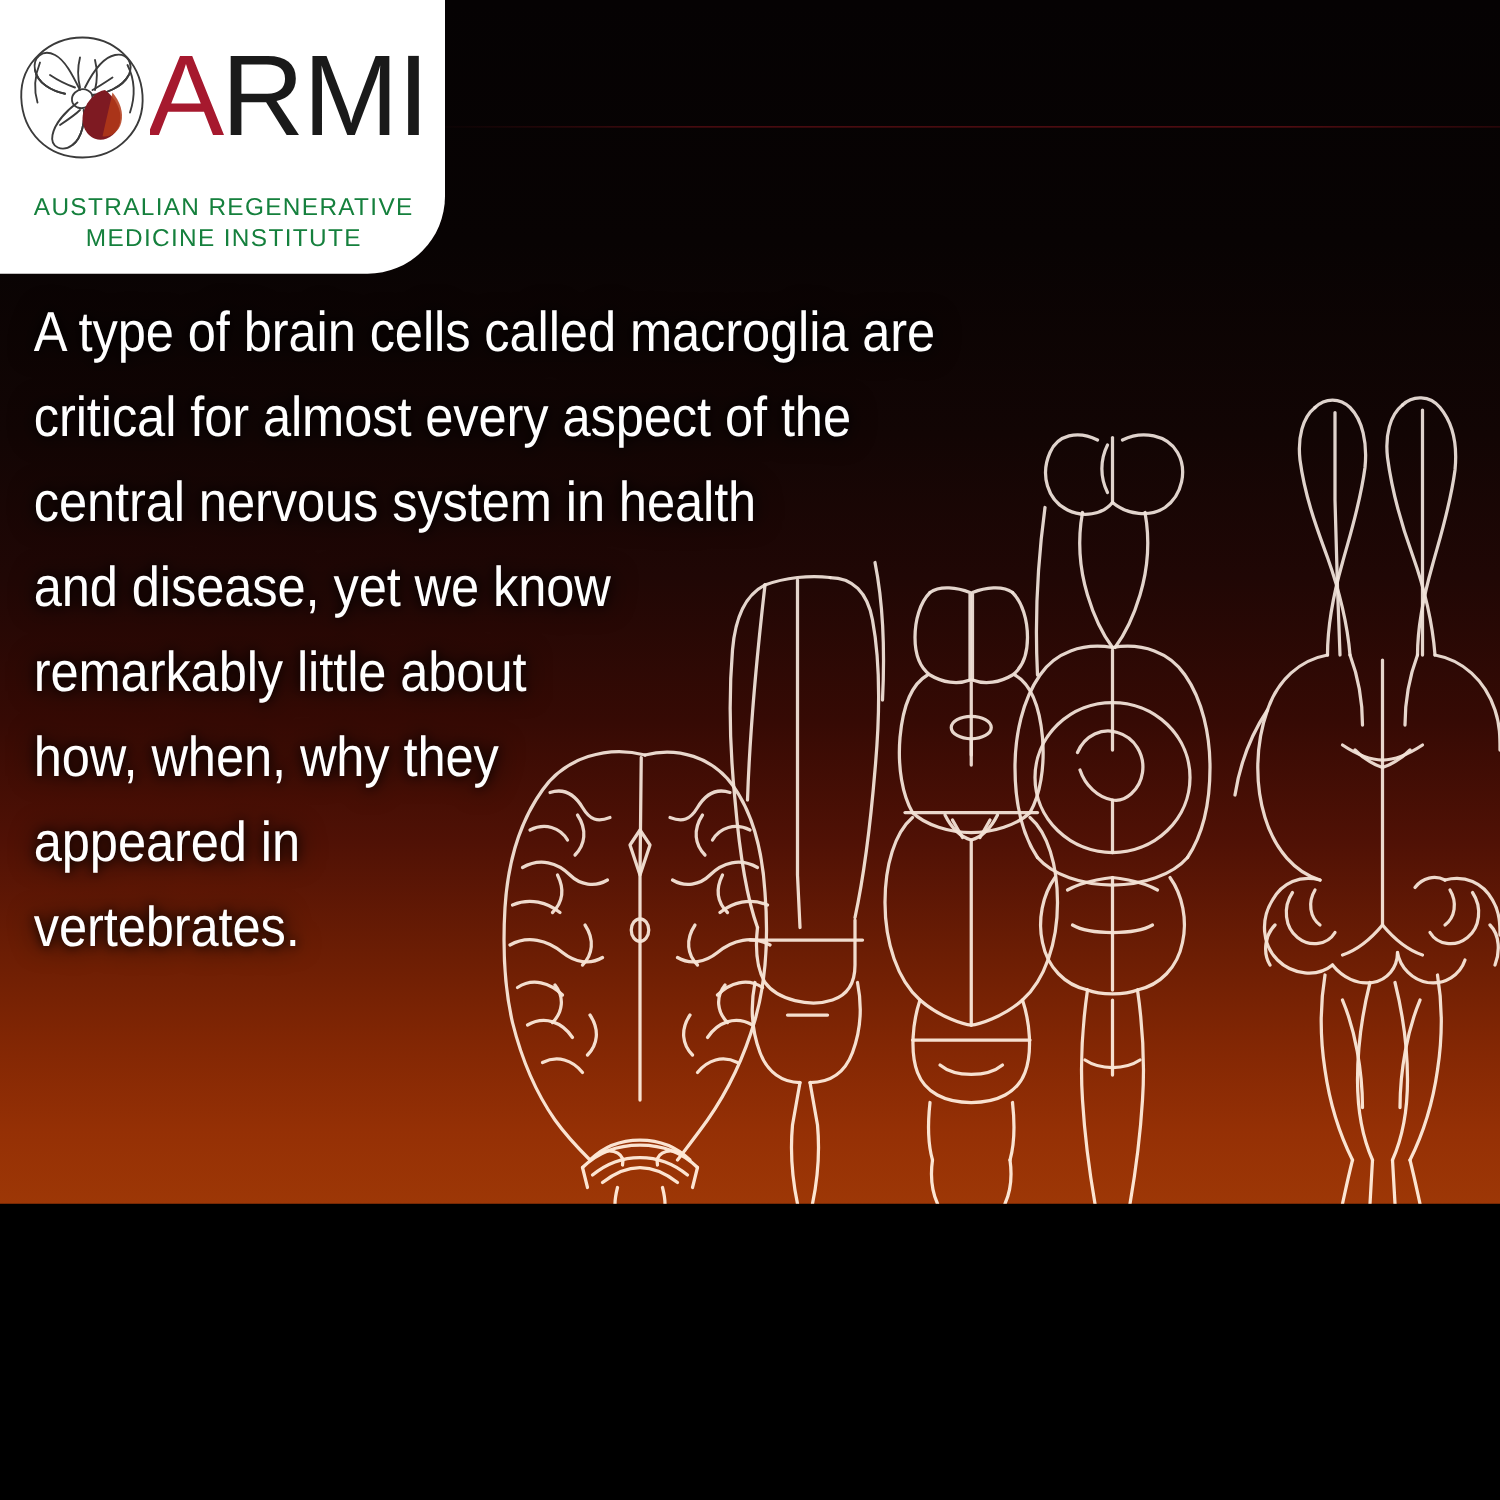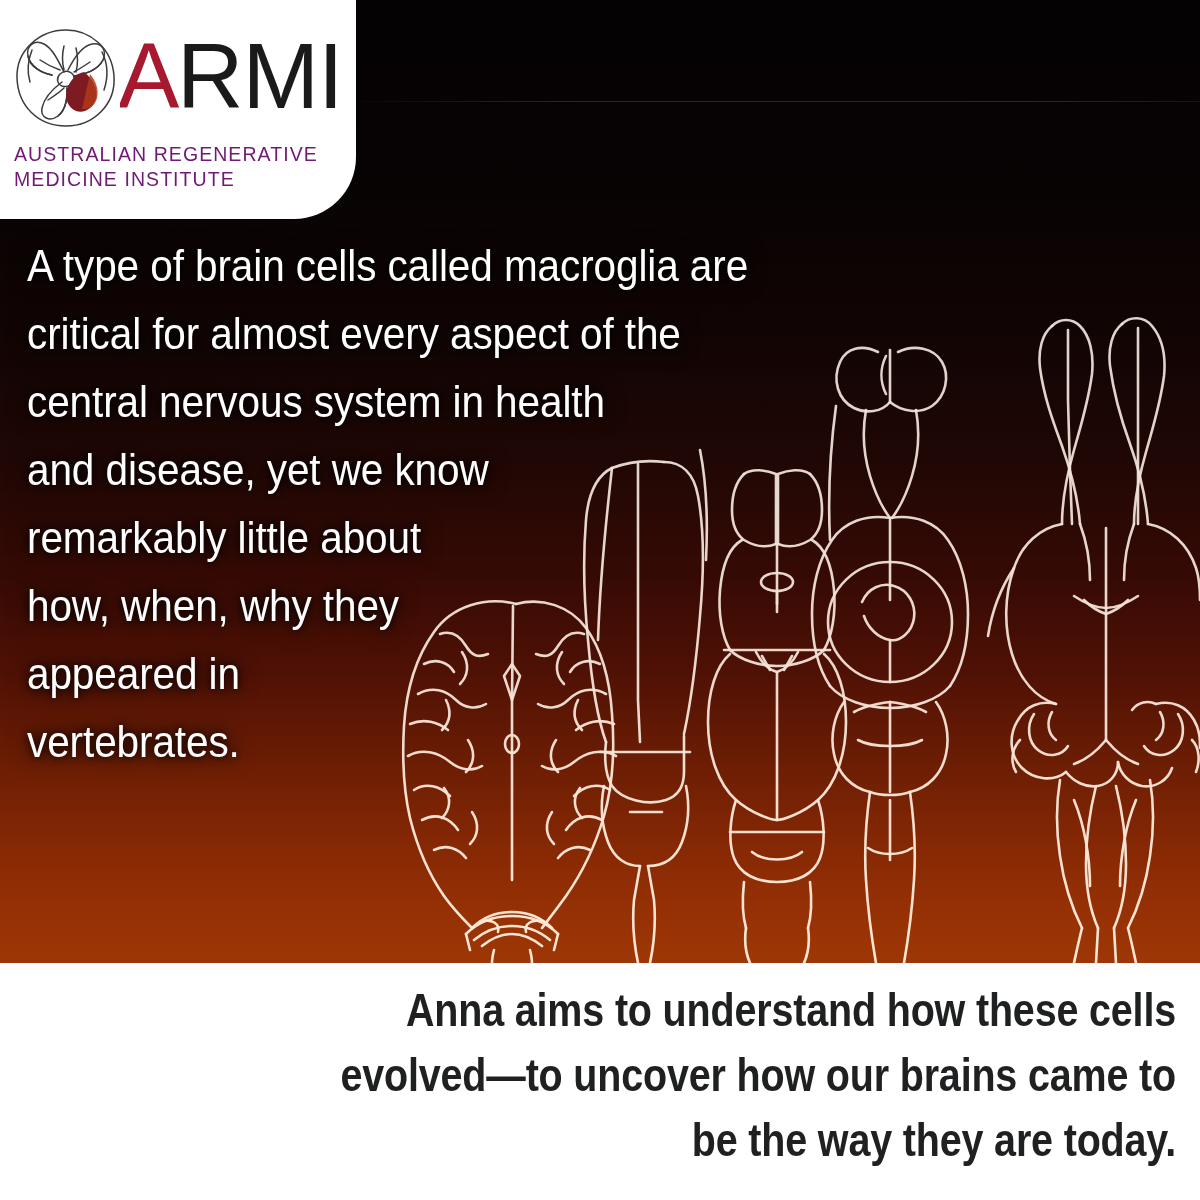--- a/index.html
+++ b/index.html
@@ -52,24 +52,24 @@
     width:334px;height:108px;
     display:flex;align-items:center;
   }
   .logo-mark{width:108px;height:104px;flex:0 0 auto;}
   .logo-word{
     flex:1 1 auto;
     height:104px;
     display:block;
   }
   .logo-sub{
-    position:absolute;right:12px;top:142px;
+    position:absolute;right:12px;top:154px;
     width:330px;
-    text-align:left;
-    color:#701a75;
+    text-align:center;
+    color:#15803d;
     font-family:"Liberation Sans","DejaVu Sans",sans-serif;
     font-size:19.5px;
     letter-spacing:.055em;
     line-height:1.26;
     white-space:pre-line;
   }
 
   
   .quote{
     position:absolute;left:27px;top:232px;
@@ -374,19 +374,14 @@
           <text x="-2" y="82" font-family="'Liberation Sans','DejaVu Sans',sans-serif" font-size="92" letter-spacing="-1" fill="#a6192e">A</text>
           <text x="57" y="82" font-family="'Liberation Sans','DejaVu Sans',sans-serif" font-size="92" letter-spacing="-1" fill="#1a1a1a">RMI</text>
         </svg>
       </span>
     </div>
 
     <div class="logo-sub">AUSTRALIAN REGENERATIVE
 MEDICINE INSTITUTE</div>
   </div>
 
-  <div class="caption-bar">
-    <div class="caption">Anna aims to understand how these cells
-evolved—to uncover how our brains came to
-be the way they are today.</div>
-  </div>
 
 </div>
 
 </body></html>

